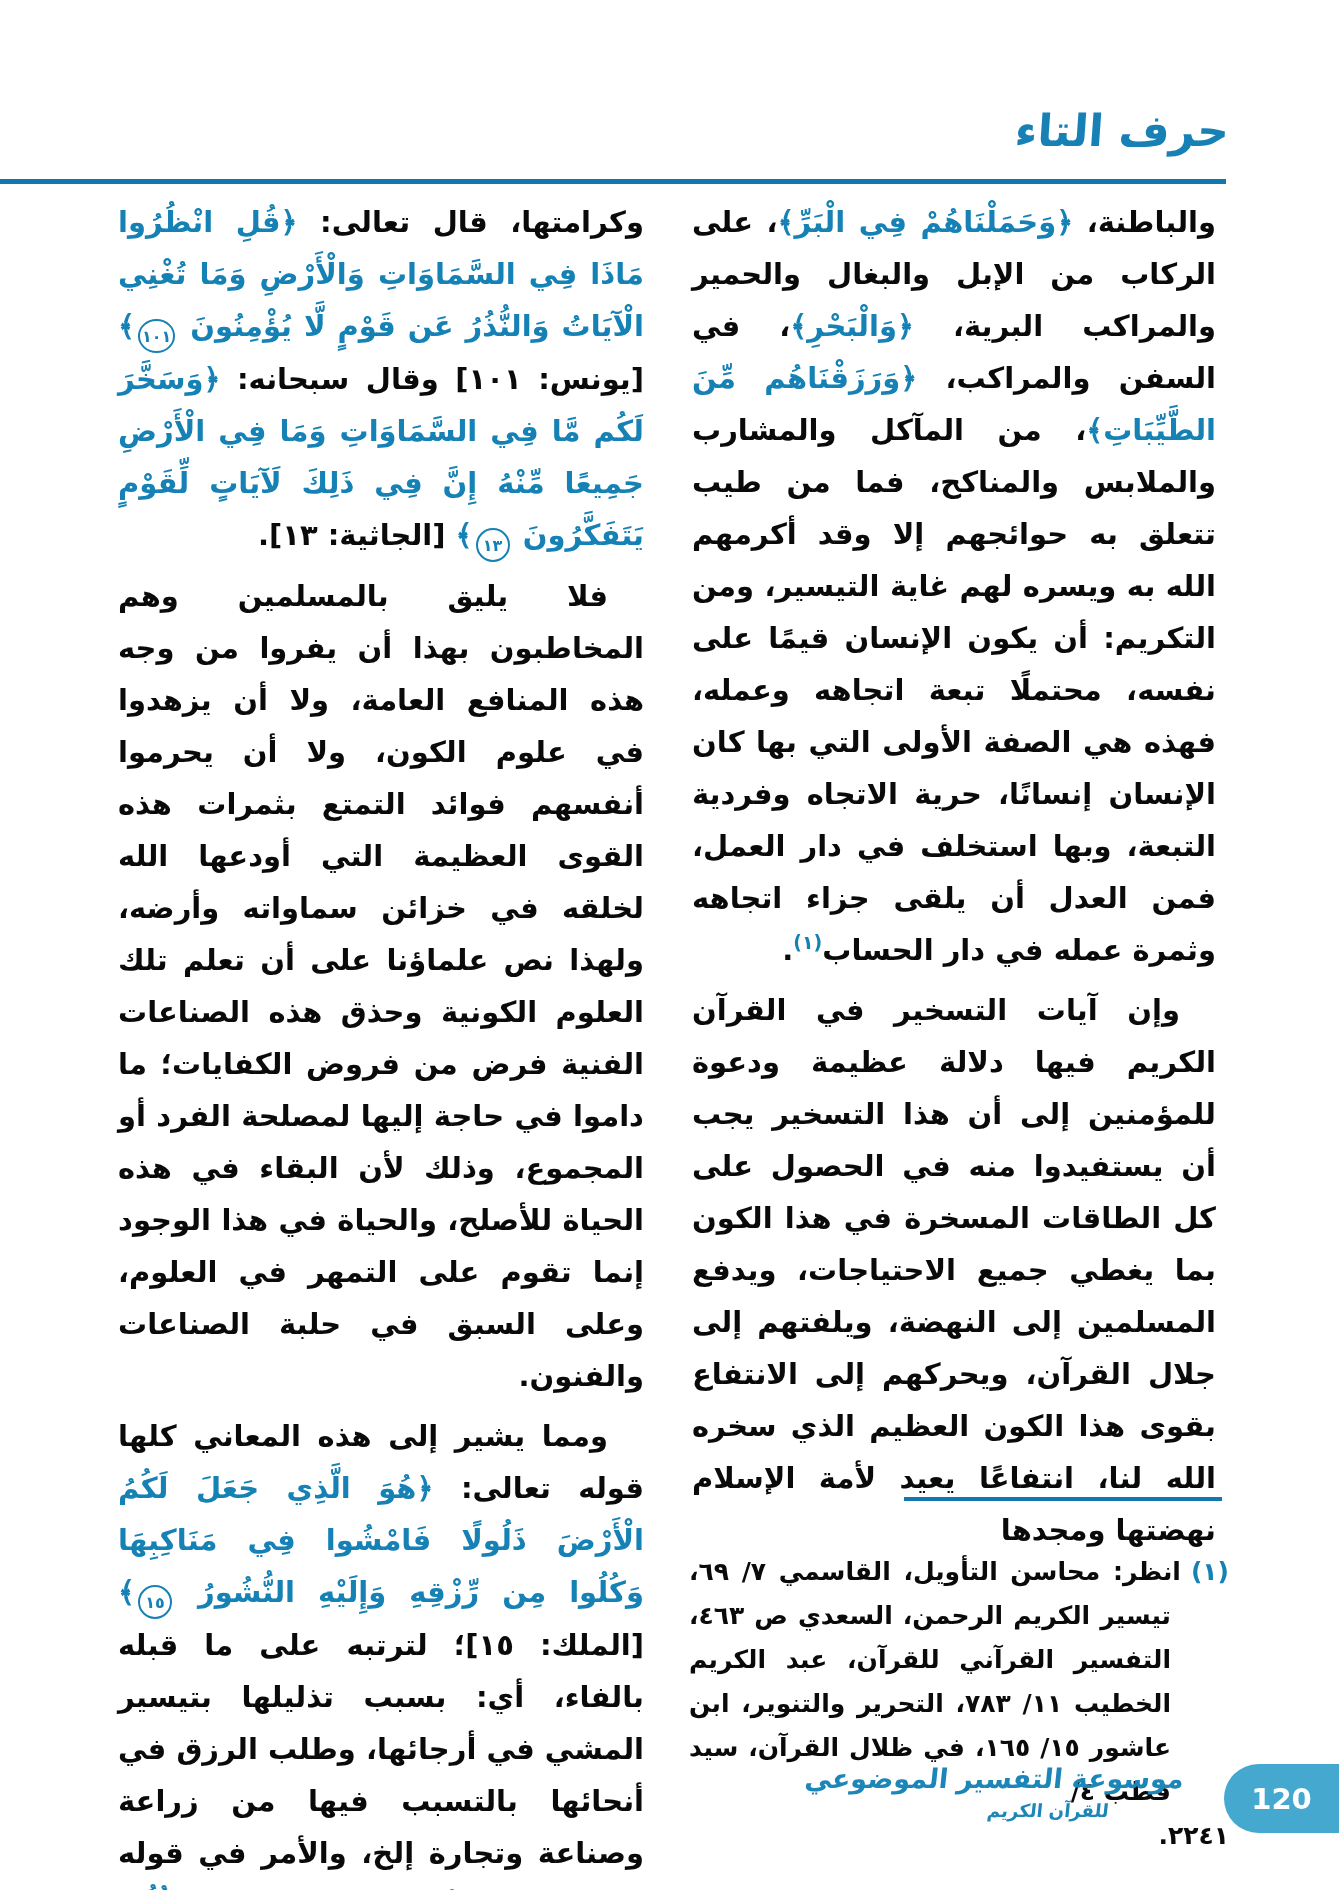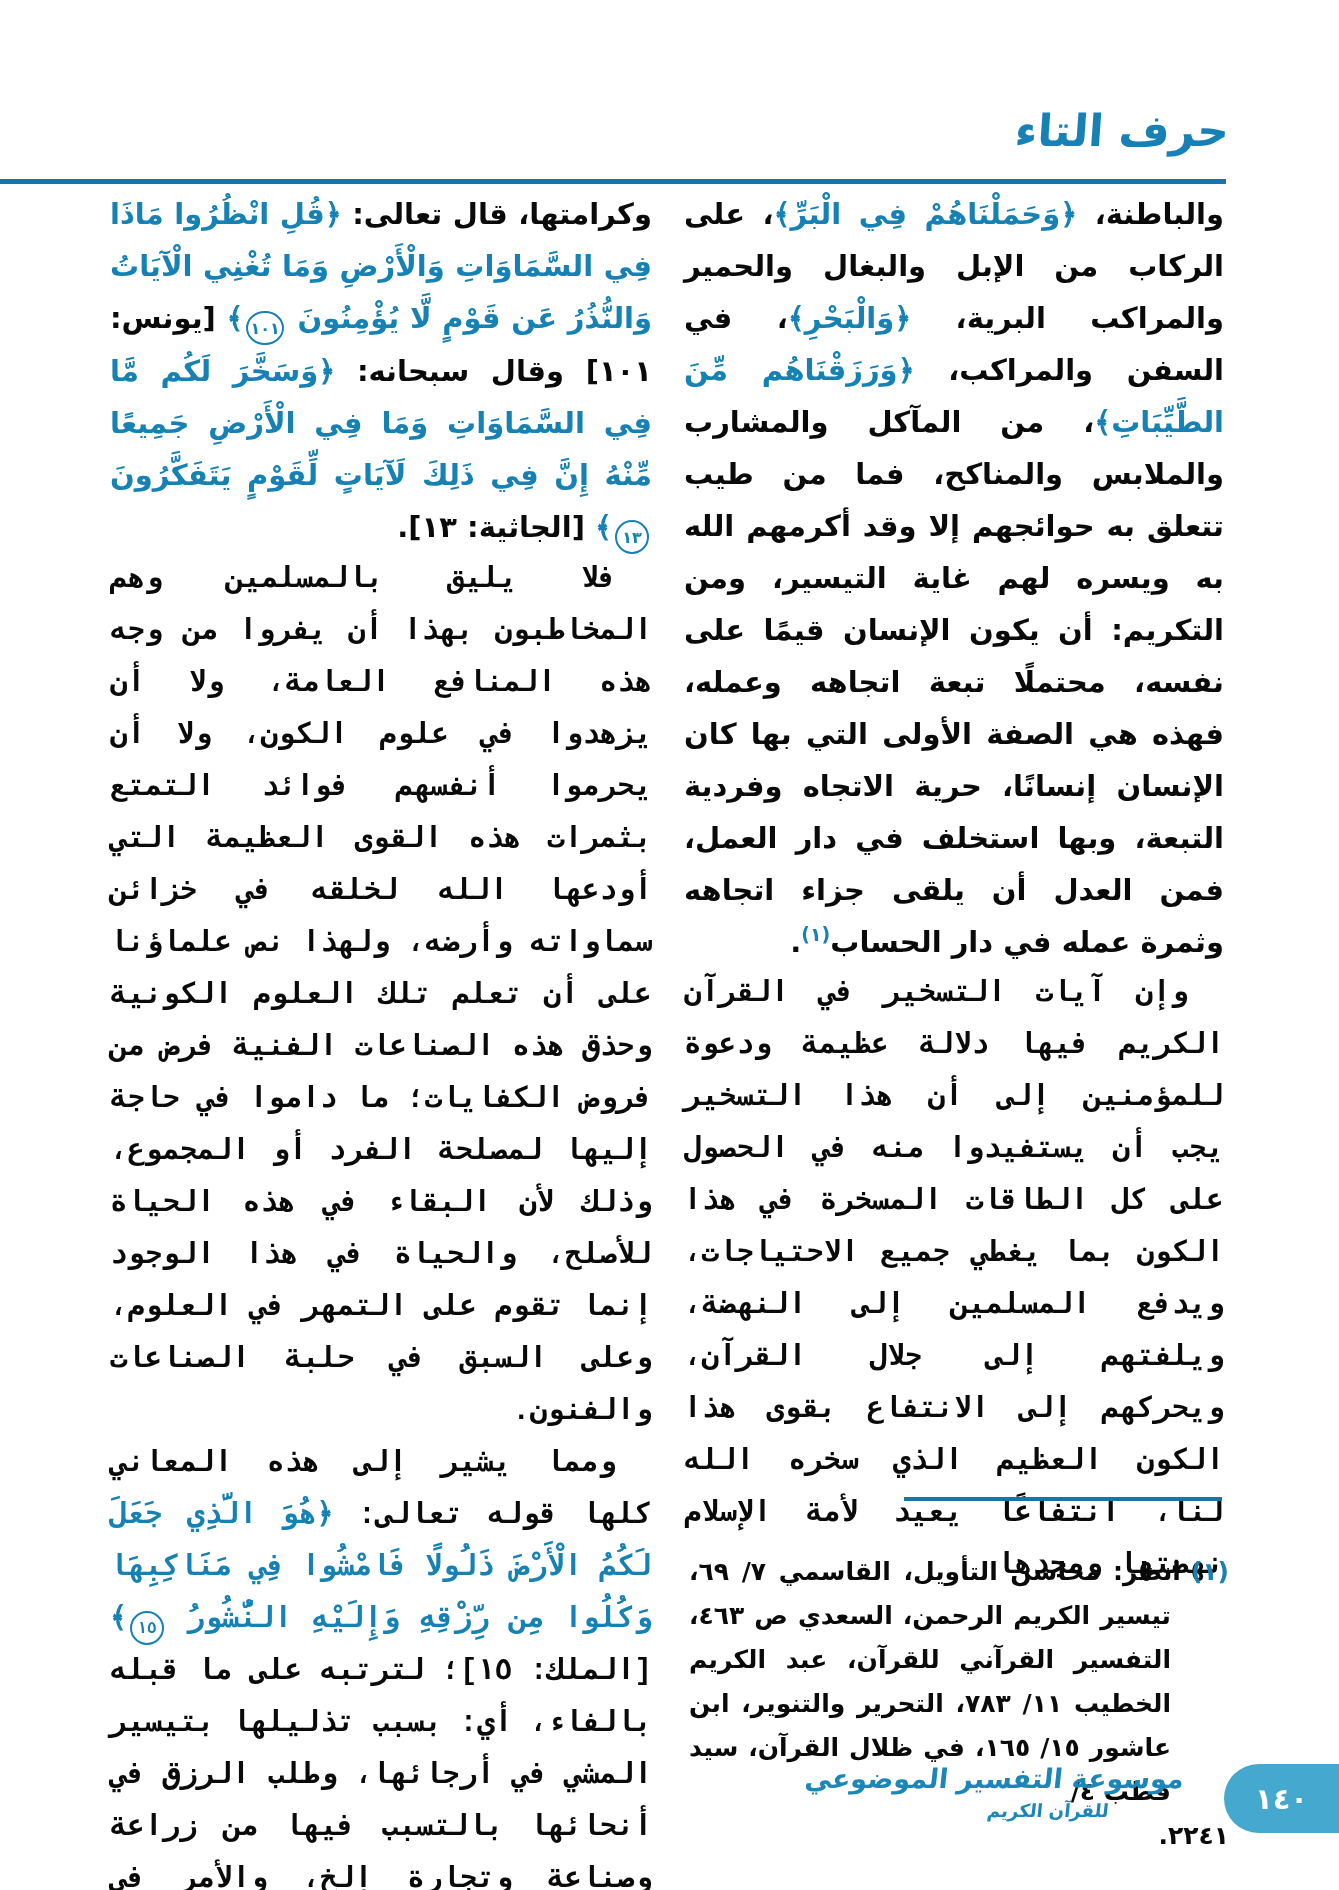--- a/index.html
+++ b/index.html
@@ -22,22 +22,22 @@
     width:1226px;height:5px;background:#1277ad;
   }
   
   .col{
     position:absolute;top:188px;
     direction:rtl;text-align:justify;
     font-size:29px;line-height:52px;font-weight:bold;color:#0a0a0a;
   }
   .col-right{left:684px;width:540px;}
   .col-left{left:110px;width:542px;}
-  .para{margin:0;}
-  .para.indent{text-indent:36px;font-family:Liberation Mono, monospace;}
+  .para{margin:8px;}
+  .para.indent{text-indent:36px;}
   .seg-q{color:#1581b4;}
   .seg-r{color:#0a0a0a;}
   .seg-a{
     display:inline-block;min-width:34px;height:34px;
     border:2px solid #1581b4;border-radius:50%;
     color:#1581b4;font-size:16px;line-height:32px;
     text-align:center;vertical-align:-6px;margin:0 3px;
     text-indent:0;box-sizing:border-box;padding:0 2px;
   }
   .seg-f{
@@ -109,16 +109,16 @@
     </span>
     <span class="fn-tail">٢٢٤١.</span>
   </div>
 
   <div class="publisher-logo">
     <span class="logo-line1">موسوعة التفسير الموضوعي</span>
     <span class="logo-line2">للقرآن الكريم</span>
   </div>
 
   <div class="page-number-badge">
-    <span>١٤٠</span>
+    <span>120</span>
   </div>
 
 </div>
 
 </body></html>

